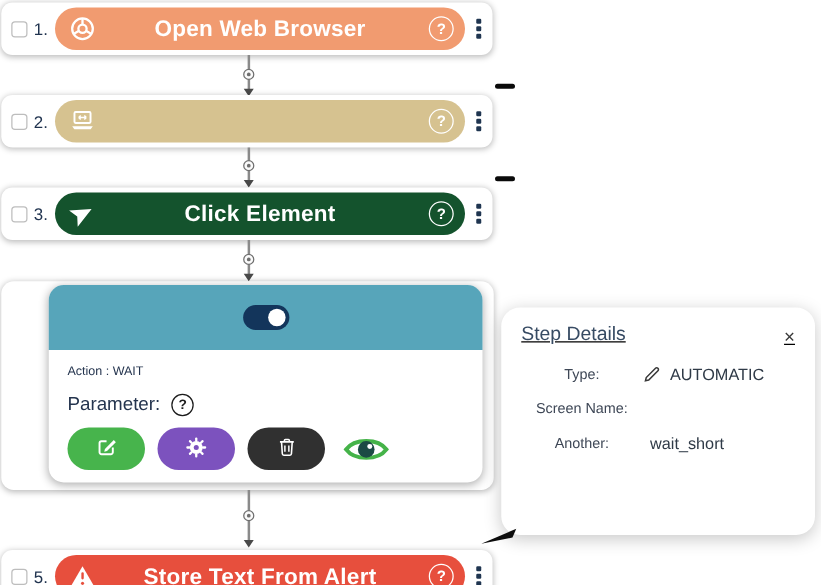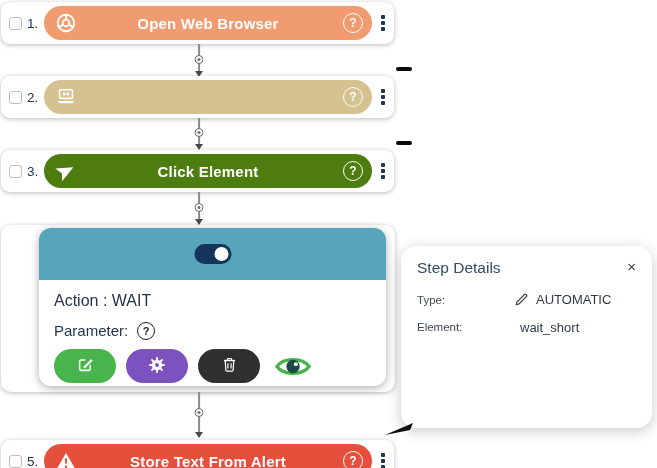--- a/index.html
+++ b/index.html
@@ -7,21 +7,21 @@
   #canvas { position:relative; width:657px; height:468px; background:#fff; overflow:hidden; }
 
   
   .step-card { position:absolute; left:1px; width:393px; height:42px; background:#fff;
     border-radius:9px; box-shadow:0 1px 5px rgba(0,0,0,.28); display:flex; align-items:center;
     padding:0 5px 0 8px; }
   .cb { width:13px; height:13px; border:1.5px solid #bdbdbd; border-radius:3px; background:#fff; flex:none; }
   .step-num { font-size:13.5px; color:#20334F; margin-left:5px; width:17px; flex:none; }
   .bar { position:relative; flex:1; height:34px; border-radius:17px; display:flex;
     align-items:center; justify-content:center; margin-right:5px; cursor:pointer; }
-  .bar-title { color:#fff; font-size:15px; font-weight:600; letter-spacing:.2px; white-space:nowrap; }
+  .bar-title { color:#fff; font-size:18px; font-weight:600; letter-spacing:.2px; white-space:nowrap; }
   .bar-icon { position:absolute; left:11px; top:50%; transform:translateY(-50%); display:flex; }
   .help { position:absolute; right:9px; top:50%; transform:translateY(-50%); width:20px; height:20px;
     border:1.6px solid #fff; border-radius:50%; display:flex; align-items:center; justify-content:center;
     color:#fff; font-size:12px; font-weight:700; cursor:pointer; }
   .kebab { width:12px; display:flex; flex-direction:column; align-items:center; gap:2.5px; flex:none; cursor:pointer; }
   .kebab i { width:3.4px; height:3.4px; background:#1F3550; border-radius:1px; display:block; }
 
   
   .connector { position:absolute; left:190px; width:18px; }
   .connector .line { position:absolute; top:0; bottom:4px; width:1.8px; background:#8a8a8a; left:50%; transform:translateX(-50%); }
@@ -35,36 +35,36 @@
   
   #step4-card { position:absolute; left:1px; top:225px; width:394px; height:167px; background:#fff;
     border-radius:10px; box-shadow:0 1px 5px rgba(0,0,0,.28); }
   #step4-inner { position:absolute; left:38px; top:3px; width:347px; height:158px; background:#fff;
     border-radius:12px; box-shadow:0 2px 8px rgba(0,0,0,.32); }
   .inner-header { height:52px; border-radius:12px 12px 0 0; position:relative; }
   .toggle { position:absolute; left:50%; top:16px; transform:translateX(-50%); width:37px; height:20px;
     border-radius:10px; cursor:pointer; }
   .toggle .knob { position:absolute; right:3px; top:3px; width:14px; height:14px; border-radius:50%; background:#fff; }
   .inner-body { padding:12px 15px 0; }
-  .action-line { font-size:16px; color:#24344E; }
+  .action-line { font-size:10px; color:#24344E; }
   .param-line { margin-top:12px; display:flex; align-items:flex-start; gap:9px; font-size:15px; color:#24344E; }
   .param-help { width:18px; height:18px; border:1.7px solid #1c1c1c; border-radius:50%; display:flex;
     align-items:center; justify-content:center; font-size:11px; font-weight:700; color:#1c1c1c; cursor:pointer; }
   .btn-row { margin-top:9px; display:flex; align-items:center; gap:10px; }
   .pill-btn { width:62px; height:34px; border-radius:17px; border:none; display:flex;
     align-items:center; justify-content:center; cursor:pointer; }
   .eye-btn { margin-left:4px; display:flex; cursor:pointer; }
 
   
   #step-details { position:absolute; left:401px; top:246px; width:251px; height:182px; background:#fff;
     border-radius:15px; box-shadow:0 3px 14px rgba(0,0,0,.22); padding:13px 16px; }
-  .sd-head { display:flex; justify-content:space-between; align-items:flex-start; margin-bottom:9px; }
+  .sd-head { display:flex; justify-content:space-between; align-items:flex-end; margin-bottom:9px;text-decoration:underline; }
   .sd-title { font-size:15.5px; color:#374B63; }
   .sd-close { font-size:15px; color:#3a3a3a; cursor:pointer; line-height:1; }
-  .sd-row { display:flex; align-items:center; height:27.5px; }
+  .sd-row { display:flex; align-items:center; height:27.5px;text-align:center; }
   .sd-label { width:97px; font-size:11.5px; color:#3E4756; flex:none; }
   .sd-icon { width:22px; display:flex; align-items:center; flex:none; }
   .sd-icon.empty { width:6px; }
   .sd-value { font-size:13px; color:#2F3A47; }
 
   .minus { position:absolute; width:16px; height:3.6px; background:#0a0a0a; border-radius:2px; cursor:pointer; }
   #panel-tail { position:absolute; left:385px; top:421px; width:30px; height:17px; }
 </style>
 </head>
 <body>
@@ -122,21 +122,21 @@
   <div class="connector" style="top:118px;height:32px">
     <div class="line"></div>
     <div class="node" style="top:10px"></div>
     <div class="arrow"></div>
   </div>
 
   <div class="minus" style="left:396px;top:141px"></div>
   <div class="step-card" style="top:150px">
     <span class="cb"></span>
     <span class="step-num">3.</span>
-    <div class="bar" style="background: #4d7c0f;">
+    <div class="bar" style="background: #14532d;">
       <span class="bar-icon">
         <svg width="22" height="22" viewBox="0 0 24 24">
           <path d="M3 20 L21 12 L3 4 L6.8 12 Z" fill="#fff" transform="rotate(-28 12 12)"></path>
         </svg>
       </span>
       <span class="bar-title">Click Element</span>
       <span class="help">?</span>
     </div>
     <span class="kebab">
         <i></i>
@@ -250,21 +250,26 @@
     <div class="sd-row">
       <span class="sd-label">Type:</span>
       <span class="sd-icon">
         <svg width="15" height="15" viewBox="0 0 16 16" fill="none">
           <path d="M2.5 13.5l.7-2.8 7.9-7.9a1.4 1.4 0 0 1 2 0l.1.1a1.4 1.4 0 0 1 0 2l-7.9 7.9z" stroke="#3a3a3a" stroke-width="1.3"></path>
         </svg>
       </span>
       <span class="sd-value">AUTOMATIC</span>
     </div>
     <div class="sd-row">
-      <span class="sd-label">Element:</span>
+      <span class="sd-label">Screen Name:</span>
+      <span class="sd-icon empty"></span>
+      <span class="sd-value"></span>
+    </div>
+    <div class="sd-row">
+      <span class="sd-label">Another:</span>
       <span class="sd-icon empty"></span>
       <span class="sd-value">wait_short</span>
     </div>
   </div>
   <svg id="panel-tail" viewBox="0 0 30 17">
     <polygon points="28,2 0,14 25,9" fill="#0d0d0d"></polygon>
   </svg>
 
 </div>
 

